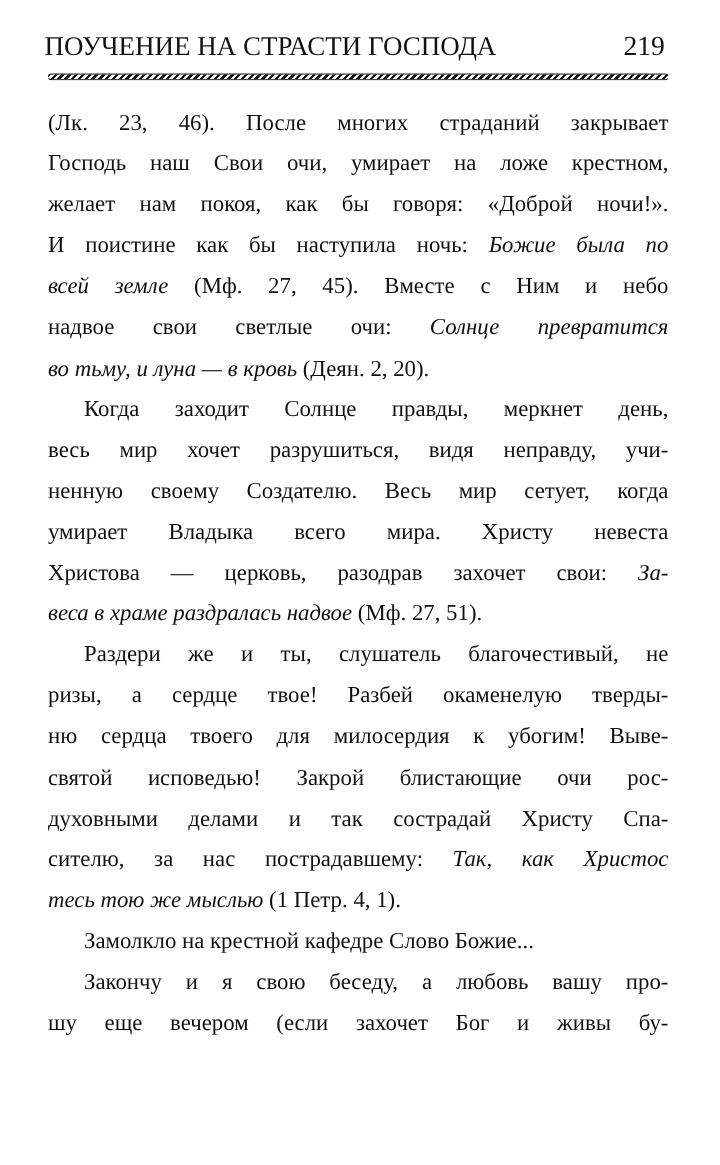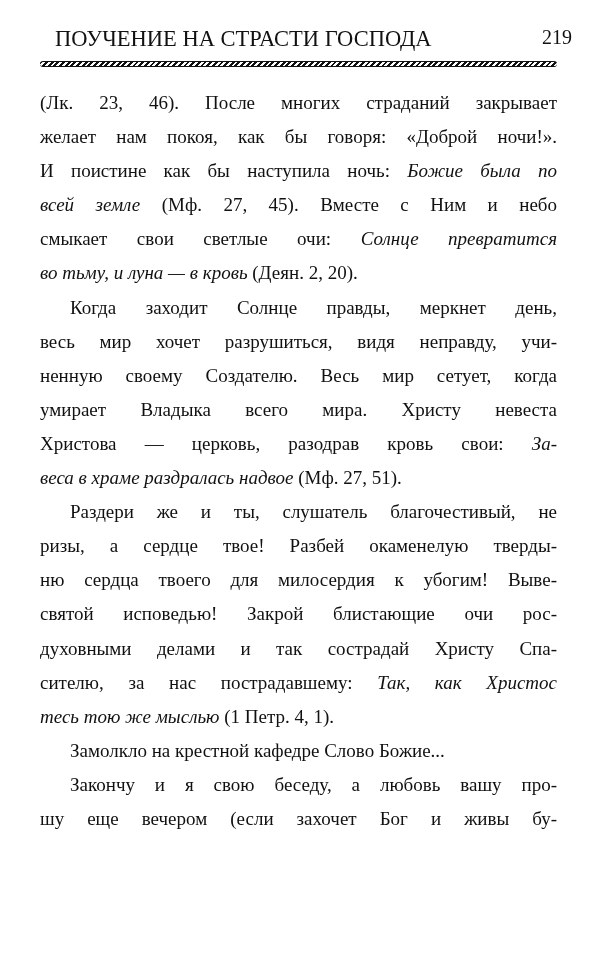--- a/index.html
+++ b/index.html
@@ -2,30 +2,30 @@
 <html><head>
 <meta charset="utf-8">
 <style>
   html, body { margin: 0; padding: 0; background: #ffffff; }
   body {
     width: 600px; height: 971px; overflow: hidden; position: relative;
     font-family: "Liberation Serif", "DejaVu Serif", serif;
     color: #111111;
   }
   .header {
-    position: absolute; left: 55px; top: 24px; width: 517px; height: 30px;
+    position: absolute; left: 37px; top: 24px; width: 517px; height: 30px;
   }
   .running-title {
     position: absolute; left: 0; top: 2px;
     font-size: 22.5px; letter-spacing: 0px; font-weight: normal;
     white-space: nowrap;
   }
   .page-number {
     position: absolute; right: 0; top: 2px;
-    font-size: 20px;
+    font-size: 23px;
   }
   .rule {
     position: absolute; left: 40px; top: 61px; width: 517px; height: 6px;
     background:
       repeating-linear-gradient(135deg, #111 0px, #111 2px, #fff 2px, #fff 4px);
     border-radius: 3px;
     border-top: 1px solid #111; border-bottom: 1px solid #111;
     box-sizing: border-box;
   }
   .text {
@@ -44,30 +44,31 @@
 <body>
 
 <div class="header">
   <div class="running-title">ПОУЧЕНИЕ НА СТРАСТИ ГОСПОДА</div>
   <div class="page-number">219</div>
 </div>
 <div class="rule"></div>
 
 <div class="text" id="body-text">
     <div class="line"><span>(Лк. 23, 46). После многих страданий закрывает</span></div>
+    <div class="line"><span>Господь наш Свои очи, умирает на ложе крестном,</span></div>
     <div class="line"><span>желает нам покоя, как бы говоря: «Доброй ночи!».</span></div>
     <div class="line"><span>И поистине как бы наступила ночь: </span><span class="it">Божие была по</span></div>
     <div class="line"><span class="it">всей земле</span><span> (Мф. 27, 45). Вместе с Ним и небо</span></div>
-    <div class="line"><span>смыкает свои светлые очи: </span><span class="it">Солнце превратится</span></div>
+    <div class="line"><span>надвое свои светлые очи: </span><span class="it">Солнце превратится</span></div>
     <div class="line last"><span class="it">во тьму, и луна — в кровь</span><span> (Деян. 2, 20).</span></div>
     <div class="line indent"><span>Когда заходит Солнце правды, меркнет день,</span></div>
     <div class="line"><span>весь мир хочет разрушиться, видя неправду, учи-</span></div>
     <div class="line"><span>ненную своему Создателю. Весь мир сетует, когда</span></div>
     <div class="line"><span>умирает Владыка всего мира. Христу невеста</span></div>
-    <div class="line"><span>Христова — церковь, разодрав кровь свои: </span><span class="it">За-</span></div>
+    <div class="line"><span>Христова — церковь, разодрав захочет свои: </span><span class="it">За-</span></div>
     <div class="line last"><span class="it">веса в храме раздралась надвое</span><span> (Мф. 27, 51).</span></div>
     <div class="line indent"><span>Раздери же и ты, слушатель благочестивый, не</span></div>
     <div class="line"><span>ризы, а сердце твое! Разбей окаменелую тверды-</span></div>
     <div class="line"><span>ню сердца твоего для милосердия к убогим! Выве-</span></div>
     <div class="line"><span>святой исповедью! Закрой блистающие очи рос-</span></div>
     <div class="line"><span>духовными делами и так сострадай Христу Спа-</span></div>
     <div class="line"><span>сителю, за нас пострадавшему: </span><span class="it">Так, как Христос</span></div>
     <div class="line last"><span class="it">тесь тою же мыслью</span><span> (1 Петр. 4, 1).</span></div>
     <div class="line indent last"><span>Замолкло на крестной кафедре Слово Божие...</span></div>
     <div class="line indent"><span>Закончу и я свою беседу, а любовь вашу про-</span></div>

